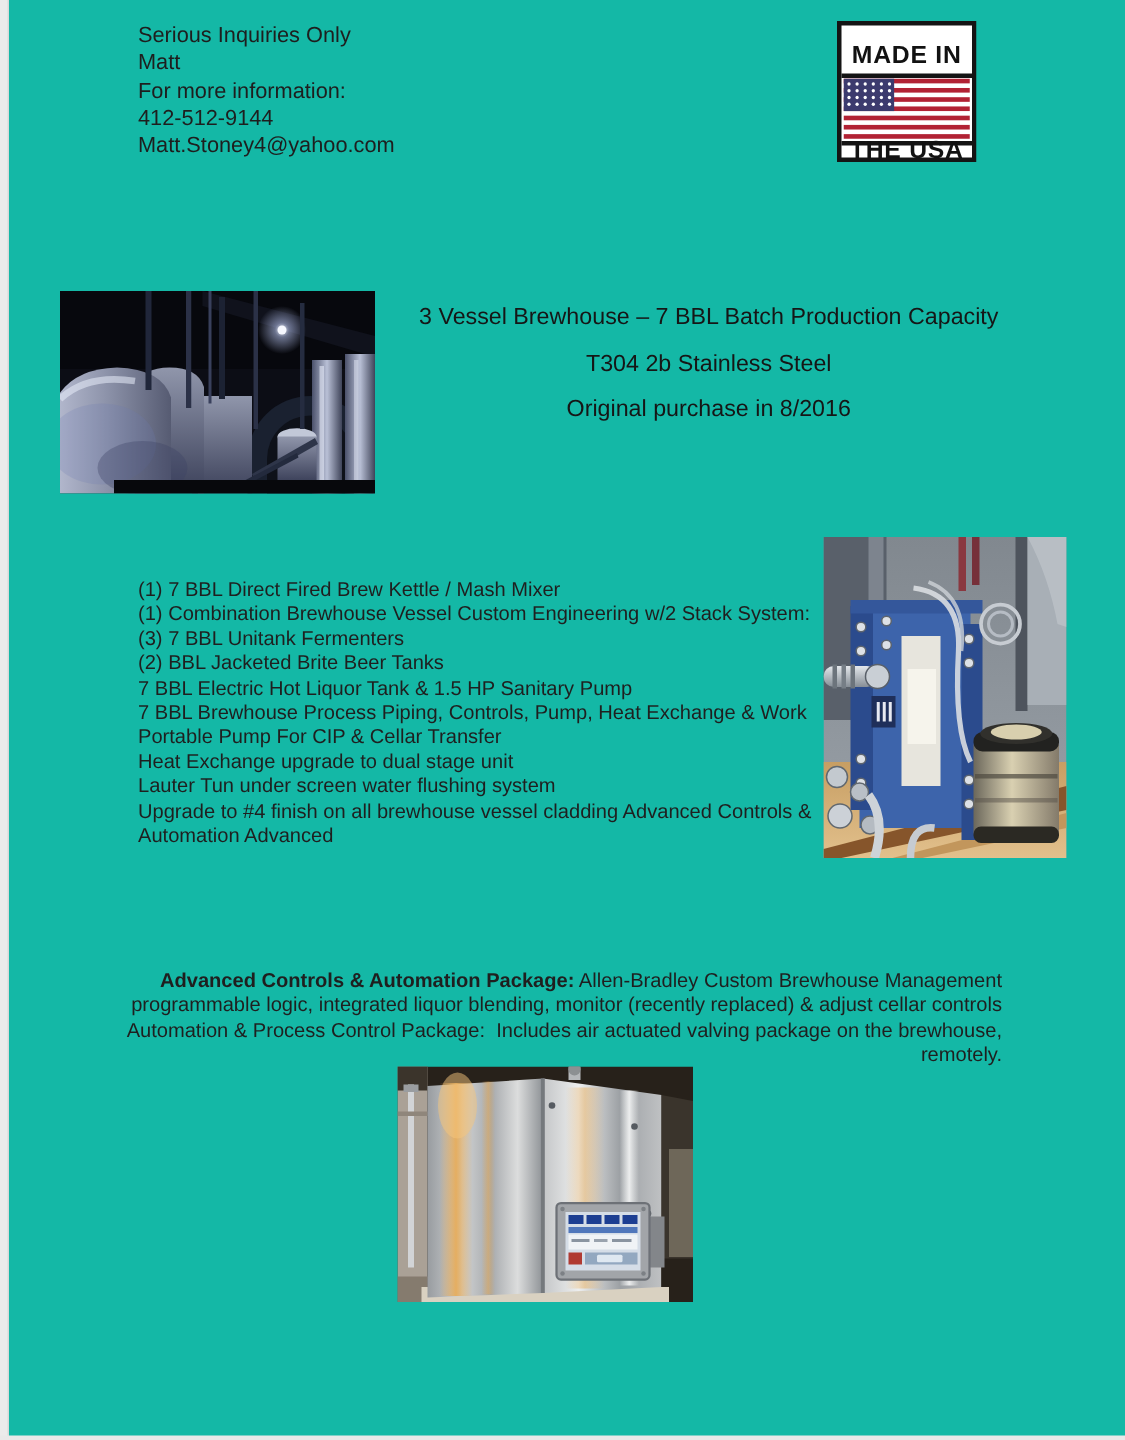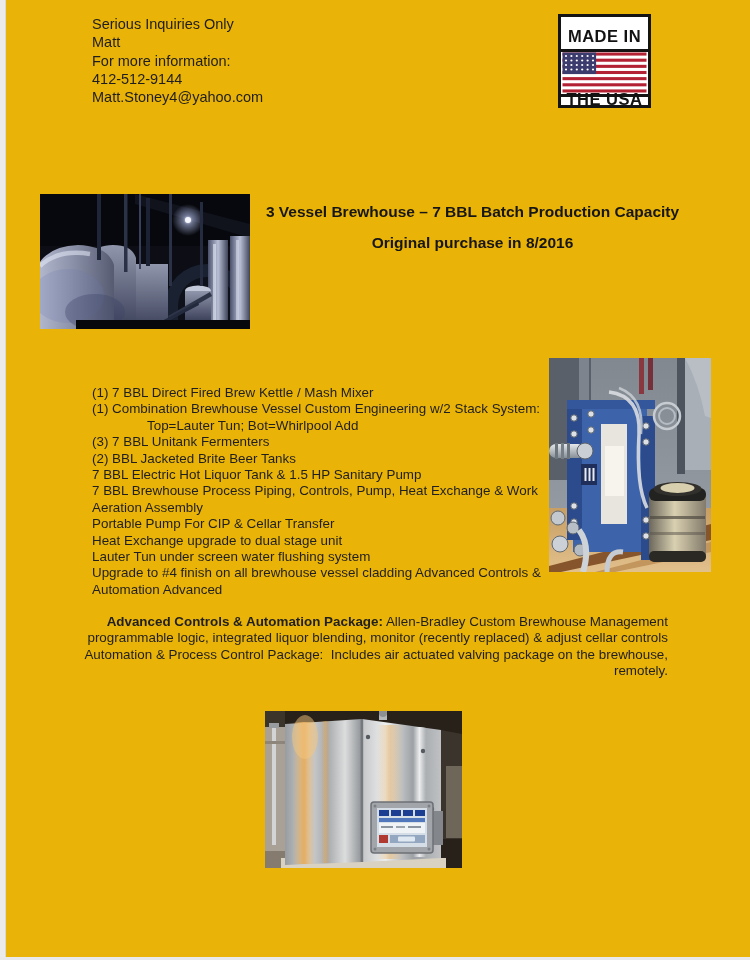--- a/index.html
+++ b/index.html
@@ -1,42 +1,42 @@
 <!DOCTYPE html>
 <html><head>
 <meta charset="utf-8">
 <style>
   html,body { margin:0; padding:0; background:#ffffff; }
   .page {
-    position:relative; width:750px; height:960px; background:#eab308;
+    position:relative; width:750px; height:960px; background:#14b8a6;
     font-family:"Liberation Sans", sans-serif; color:#1f1f1f; overflow:hidden;
   }
   .edge-left { position:absolute; left:0; top:0; width:5px; height:100%; background:#ebebeb; border-right:1px solid #d9d9d9; }
   .edge-bottom { position:absolute; left:0; bottom:0; width:100%; height:3px; background:#e9e9e9; }
 
   .contact { position:absolute; left:92px; top:15px; font-size:14.5px; line-height:18.3px; color:#1e1e1e; }
   .contact div { white-space:pre; }
 
   .badge { position:absolute; left:558px; top:14px; width:93px; height:94px; }
   .badge svg { width:100%; height:100%; display:block; }
   .badge text { font-family:"Liberation Sans", sans-serif; font-weight:700; fill:#121212; letter-spacing:0.5px; }
 
   .photo { position:absolute; display:block; }
   .p1 { left:40px; top:194px; width:210px; height:135px; }
   .p2 { left:549px; top:358px; width:162px; height:214px; }
   .p3 { left:265px; top:711px; width:197px; height:157px; }
 
-  .headings { position:absolute; left:250px; top:203px; width:445px; text-align:center; font-weight:700; font-size:15.5px; color:#161616; }
+  .headings { position:absolute; left:250px; top:203px; width:445px; text-align:center; font-weight:400; font-size:15.5px; color:#161616; }
   .headings .h { margin-bottom:13.5px; line-height:17px; white-space:nowrap; }
 
   .equipment { position:absolute; left:92px; top:385px; font-size:13.4px; line-height:16.4px; }
   .eline { white-space:pre; }
   .eline.indent { padding-left:55px; }
 
-  .controls-par { position:absolute; left:75px; top:614px; width:593px; text-align:right; font-size:13.4px; line-height:16.4px; }
+  .controls-par { position:absolute; left:75px; top:646px; width:593px; text-align:right; font-size:13.4px; line-height:16.4px; }
   .pline { white-space:pre; }
   .pline .b { font-weight:700; }
 </style>
 </head>
 <body>
 
 <div class="page">
   <div class="edge-left"></div>
   <div class="edge-bottom"></div>
 
@@ -148,32 +148,31 @@
     <rect x="106" y="4" width="4" height="68" fill="#1c2233"></rect>
     <rect x="129" y="0" width="3" height="92" fill="#2b3147"></rect>
     <rect x="160" y="8" width="3" height="84" fill="#252c40"></rect>
     <polygon points="128,122 170,98 172,102 130,126" fill="#2e3549"></polygon>
     <polygon points="120,128 158,108 159,111 121,131" fill="#232a3d"></polygon>
     <rect x="36" y="126" width="174" height="9" fill="#07080c"></rect>
   </svg>
 
   <div class="headings">
     <div class="h">3 Vessel Brewhouse – 7 BBL Batch Production Capacity</div>
+    <div class="h">T304 2b Stainless Steel</div>
     <div class="h">Original purchase in 8/2016</div>
   </div>
 
   <div class="equipment">
     <div class="eline">(1) 7 BBL Direct Fired Brew Kettle / Mash Mixer</div>
     <div class="eline">(1) Combination Brewhouse Vessel Custom Engineering w/2 Stack System:</div>
-    <div class="eline indent">Top=Lauter Tun; Bot=Whirlpool Add</div>
     <div class="eline">(3) 7 BBL Unitank Fermenters</div>
     <div class="eline">(2) BBL Jacketed Brite Beer Tanks</div>
     <div class="eline">7 BBL Electric Hot Liquor Tank &amp; 1.5 HP Sanitary Pump</div>
     <div class="eline">7 BBL Brewhouse Process Piping, Controls, Pump, Heat Exchange &amp; Work</div>
-    <div class="eline">Aeration Assembly</div>
     <div class="eline">Portable Pump For CIP &amp; Cellar Transfer</div>
     <div class="eline">Heat Exchange upgrade to dual stage unit</div>
     <div class="eline">Lauter Tun under screen water flushing system</div>
     <div class="eline">Upgrade to #4 finish on all brewhouse vessel cladding Advanced Controls &amp;</div>
     <div class="eline">Automation Advanced</div>
   </div>
 
   <svg class="photo p2" viewBox="0 0 162 214" preserveAspectRatio="none">
     <defs>
       <linearGradient id="p2bg" x1="0" y1="0" x2="0" y2="1">

